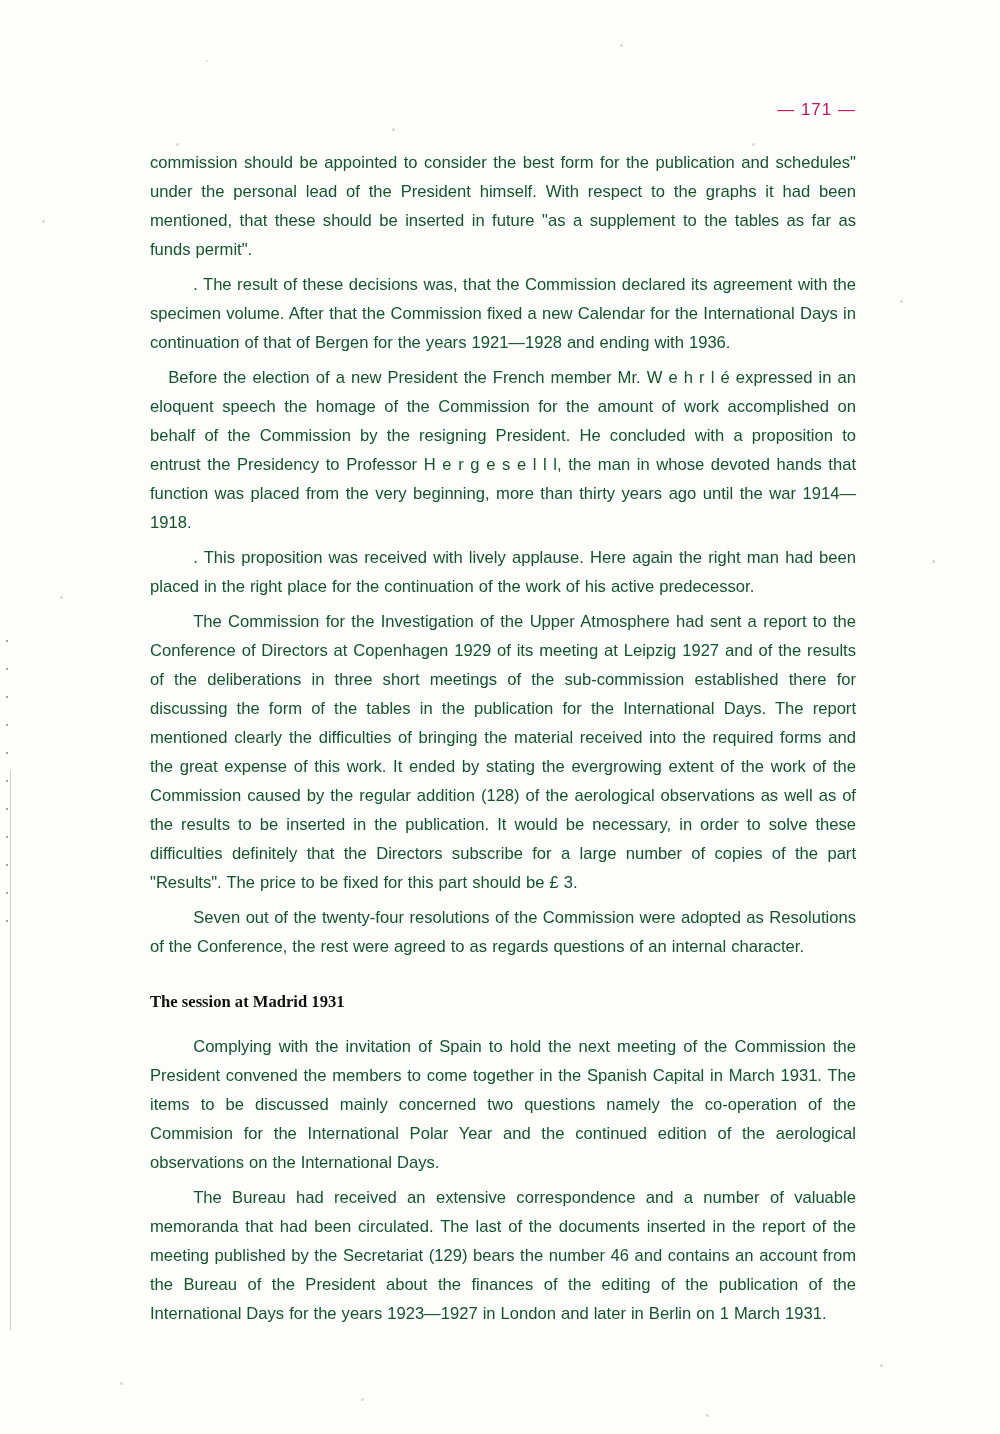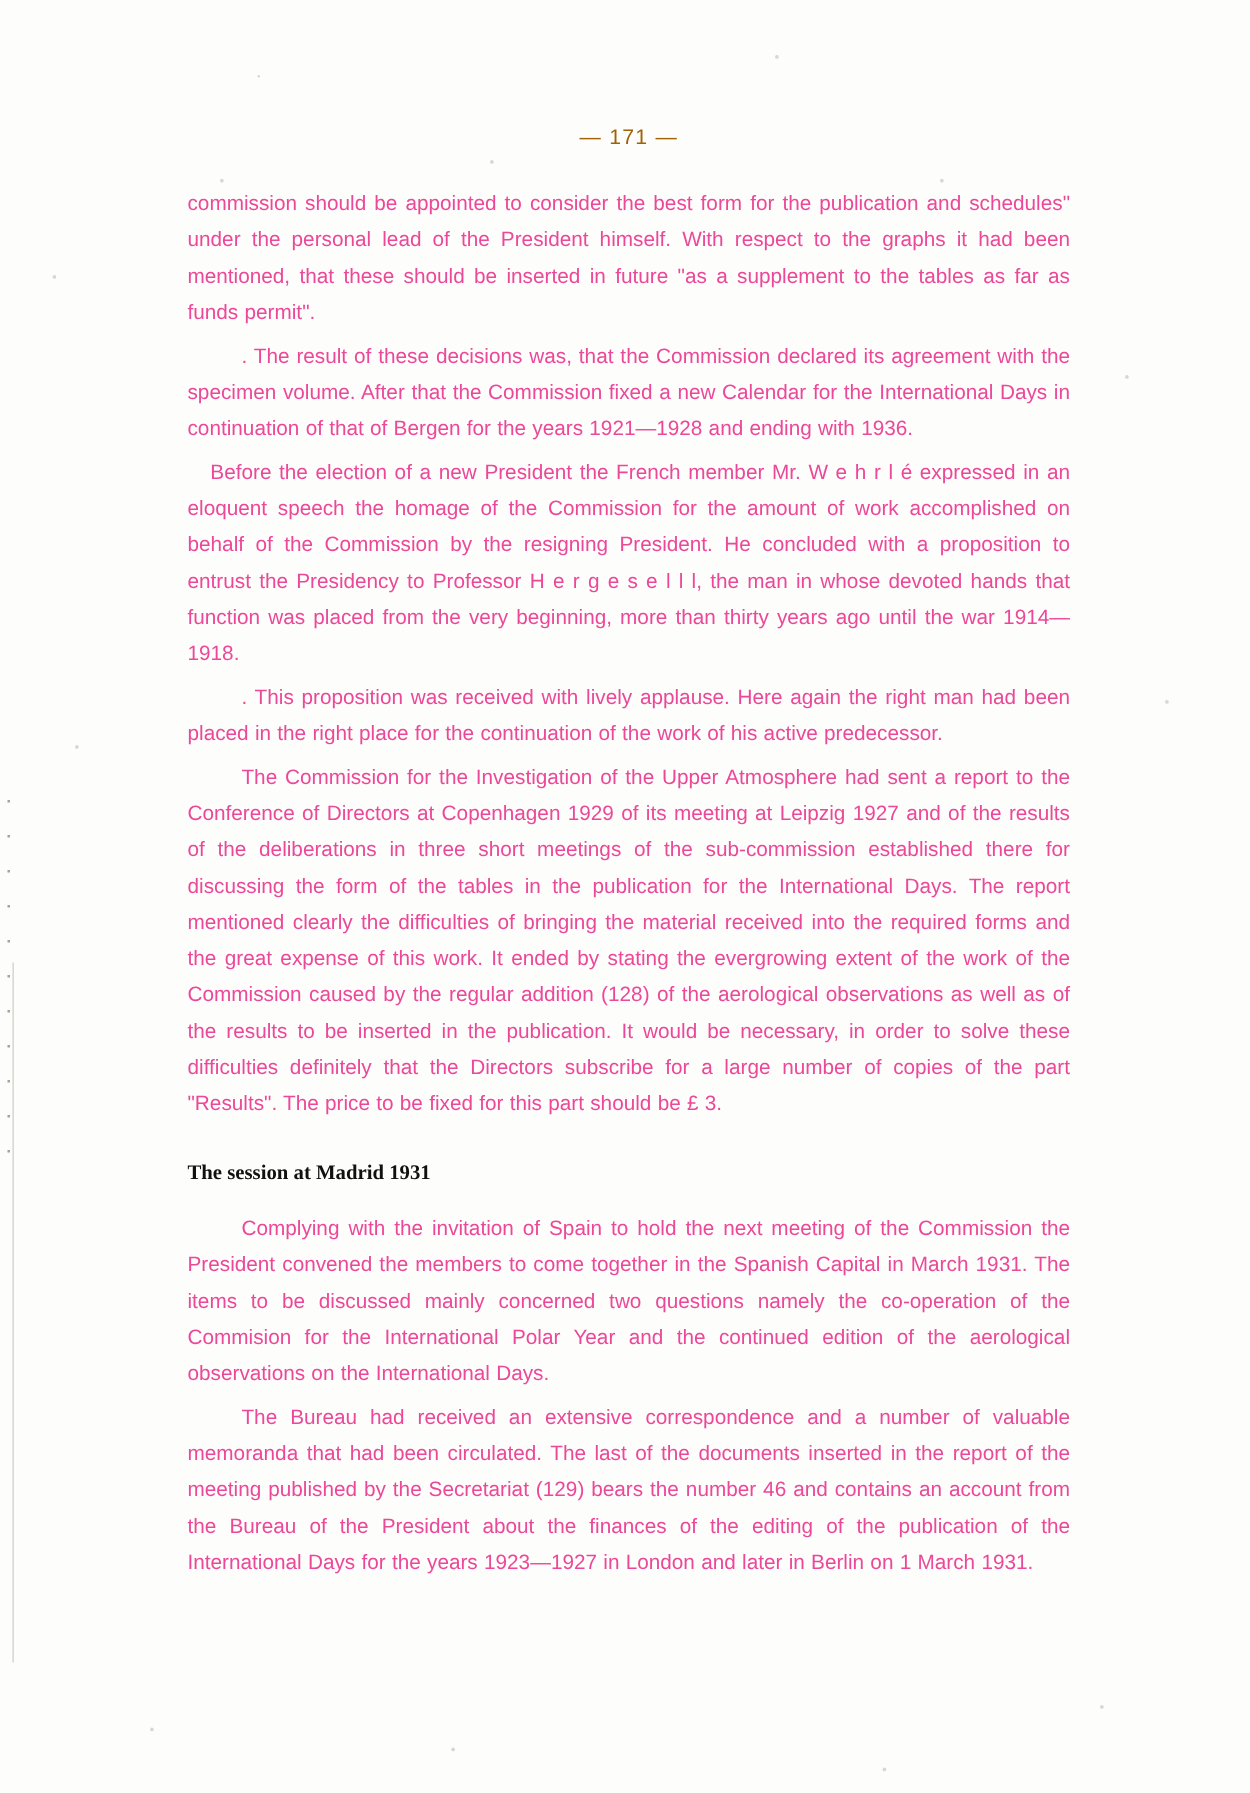--- a/index.html
+++ b/index.html
@@ -52,34 +52,34 @@
   }
 
   .content {
     position: absolute;
     left: 150px;
     top: 100px;
     width: 706px;
   }
 
   .folio {
-    text-align: center;
+    text-align: right;
     font-size: 17px;
     letter-spacing: 1px;
-    color: #a16207;
+    color: #be185d;
     margin-bottom: 28px;
   }
 
   p {
     margin: 16px 0 2px 0;
     font-size: 16.6px;
     line-height: 29px;
     text-align: justify;
     text-justify: inter-word;
-    color: #ec4899;
+    color: #14532d;
     word-spacing: .4px;
   }
   p.indent {
     text-indent: 2.6em;
   }
   p.indent-sm {
     text-indent: 1.1em;
   }
 
   h2.section-head {
@@ -135,20 +135,21 @@
 
 
   <p class="indent gap-top">. The result of these decisions was, that the Commission declared its agreement with the specimen volume. After that the Commission fixed a new Calendar for the International Days in continuation of that of Bergen for the years 1921—1928 and ending with 1936.</p>
 
   <p class="indent-sm gap-top">Before the election of a new President the French member Mr. W e h r l é expressed in an eloquent speech the homage of the Commission for the amount of work accomplished on behalf of the Commission by the resigning President. He concluded with a proposition to entrust the Presidency to Professor H e r g e s e l l l, the man in whose devoted hands that function was placed from the very beginning, more than thirty years ago until the war 1914—1918.</p>
 
   <p class="indent gap-top">. This proposition was received with lively applause. Here again the right man had been placed in the right place for the continuation of the work of his active predecessor.</p>
 
   <p class="indent gap-top">The Commission for the Investigation of the Upper Atmosphere had sent a report to the Conference of Directors at Copenhagen 1929 of its meeting at Leipzig 1927 and of the results of the deliberations in three short meetings of the sub-commission established there for discussing the form of the tables in the publication for the International Days. The report mentioned clearly the difficulties of bringing the material received into the required forms and the great expense of this work. It ended by stating the evergrowing extent of the work of the Commission caused by the regular addition (128) of the aerological observations as well as of the results to be inserted in the publication. It would be necessary, in order to solve these difficulties definitely that the Directors subscribe for a large number of copies of the part "Results". The price to be fixed for this part should be £ 3.</p>
 
+  <p class="indent gap-top">Seven out of the twenty-four resolutions of the Commission were adopted as Resolutions of the Conference, the rest were agreed to as regards questions of an internal character.</p>
 
   <h2 class="section-head">The session at Madrid 1931</h2>
 
   <p class="indent">Complying with the invitation of Spain to hold the next meeting of the Commission the President convened the members to come together in the Spanish Capital in March 1931. The items to be discussed mainly concerned two questions namely the co-operation of the Commision for the International Polar Year and the continued edition of the aerological observations on the International Days.</p>
 
   <p class="indent gap-top">The Bureau had received an extensive correspondence and a number of valuable memoranda that had been circulated. The last of the documents inserted in the report of the meeting published by the Secretariat (129) bears the number 46 and contains an account from the Bureau of the President about the finances of the editing of the publication of the International Days for the years 1923—1927 in London and later in Berlin on 1 March 1931.</p>
 
 </div>
 
 </body></html>

